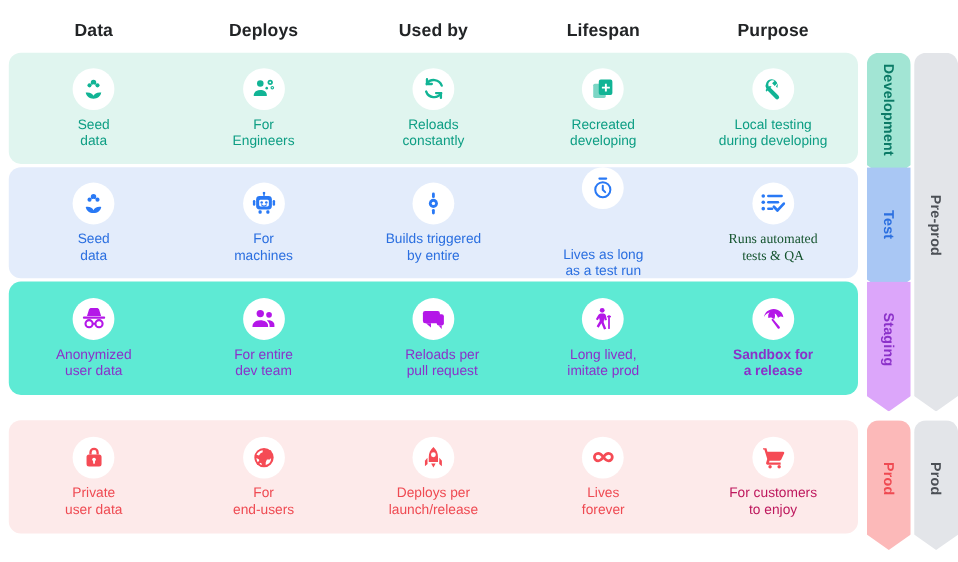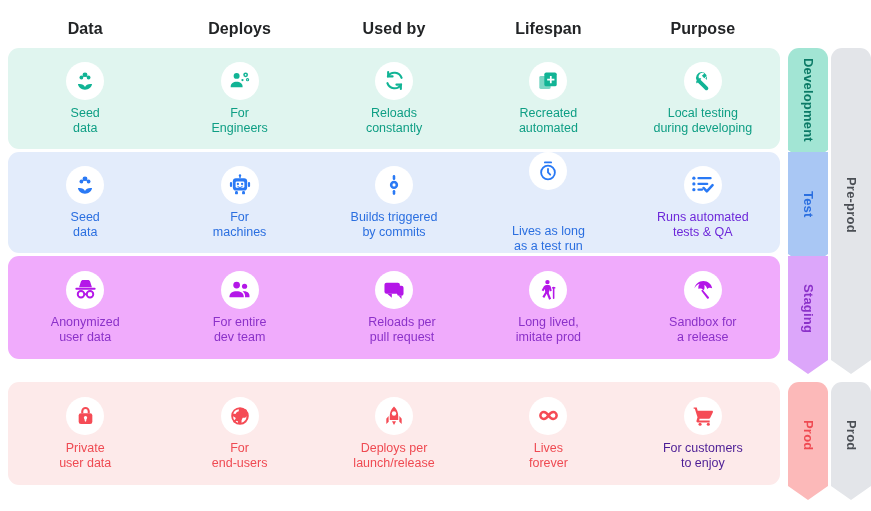--- a/index.html
+++ b/index.html
@@ -159,21 +159,21 @@
         </div>
         <div class="cell">
           <div class="icon-badge" style="color: rgb(17, 180, 149);">
             <svg width="22" height="22" viewBox="0 0 24 24" fill="currentColor">
               <rect x="2.5" y="6.6" width="12.4" height="14.2" rx="1.6" opacity=".55"></rect>
               <rect x="8" y="2.6" width="13.5" height="15.2" rx="2"></rect>
               <path d="M14.1 6.6h1.9v3h3v1.9h-3v3h-1.9v-3h-3V9.6h3z" fill="#fff"></path>
             </svg>
           </div>
           <div class="cell-label" style="color: rgb(14, 158, 132);">Recreated
-automated</div>
+developing</div>
         </div>
         <div class="cell">
           <div class="icon-badge" style="color: rgb(17, 180, 149);">
             <svg width="22" height="22" viewBox="0 0 24 24" fill="currentColor">
               <path d="M10.6 2.3a6.2 6.2 0 0 0-5.4 9.3l-.1.1a2 2 0 0 0 0 2.8l.1.1 1.1-1.1 5.6 5.6 2.4 2.4a2 2 0 0 0 2.9-2.9l-2.4-2.4-5.6-5.6 1-1-.1-.1a2 2 0 0 0-2.6-.2 4.3 4.3 0 0 1 5.9-5.6l-2.6 2.6 2.6 2.6 2.6-2.6a4.3 4.3 0 0 1-1.4 3.1l1.4 1.4a6.2 6.2 0 0 0-5.4-8.5z"></path>
             </svg>
           </div>
           <div class="cell-label" style="color: rgb(14, 158, 132);">Local testing
 during developing</div>
         </div>
@@ -214,21 +214,21 @@
         <div class="cell">
           <div class="icon-badge" style="color: rgb(41, 121, 245);">
             <svg width="22" height="22" viewBox="0 0 24 24" fill="currentColor">
               <rect x="10.6" y="1.2" width="2.8" height="5.4" rx="1.4"></rect>
               <circle cx="12" cy="11.9" r="4.5"></circle>
               <circle cx="12" cy="11.9" r="1.7" fill="#fff"></circle>
               <rect x="10.6" y="17.4" width="2.8" height="5.4" rx="1.4"></rect>
             </svg>
           </div>
           <div class="cell-label" style="color: rgb(43, 111, 224);">Builds triggered
-by commits</div>
+by entire</div>
         </div>
         <div class="cell">
           <div class="icon-badge" style="color: rgb(41, 121, 245);">
             <svg width="22" height="22" viewBox="0 0 24 24" fill="none" stroke="currentColor" stroke-width="2" stroke-linecap="round">
               <circle cx="12" cy="13.6" r="7.5"></circle>
               <path d="M12 9.6v4l2.4 2.4"></path>
               <path d="M8.6 2.6h6.8"></path>
             </svg>
           </div>
           <div class="cell-label" style="color: rgb(43, 111, 224); margin-top: 28px;">Lives as long
@@ -239,25 +239,25 @@
             <svg width="23" height="23" viewBox="0 0 24 24" fill="currentColor">
               <circle cx="3" cy="5.4" r="1.7"></circle>
               <circle cx="3" cy="11.4" r="1.7"></circle>
               <circle cx="3" cy="17.4" r="1.7"></circle>
               <rect x="6.6" y="4.2" width="15" height="2.4" rx="1.2"></rect>
               <rect x="6.6" y="10.2" width="11.5" height="2.4" rx="1.2"></rect>
               <rect x="6.6" y="16.2" width="6" height="2.4" rx="1.2"></rect>
               <path d="M13.1 15.6l3.4 3.5 6-6.5" fill="none" stroke="currentColor" stroke-width="2.6" stroke-linecap="round" stroke-linejoin="round"></path>
             </svg>
           </div>
-          <div class="cell-label" style="color: #6d28d9;">Runs automated
+          <div class="cell-label" style="color: #14532d; font-family: Liberation Serif, serif;">Runs automated
 tests &amp; QA</div>
         </div>
       </div>
-      <div class="row" style="top: 256px; height: 103px; background: #f0abfc;">
+      <div class="row" style="top: 256px; height: 103px; background: #5eead4;">
         <div class="cell">
           <div class="icon-badge" style="color: rgb(180, 23, 232);">
             <svg width="23" height="23" viewBox="0 0 24 24" fill="currentColor">
               <path d="M7.2 3.6c.3-1 1.2-1.6 2.2-1.6h5.2c1 0 1.9.6 2.2 1.6l1.9 6H5.3z"></path>
               <rect x="1.4" y="10.2" width="21.2" height="2.1" rx="1.05"></rect>
               <circle cx="7.3" cy="17" r="3.4" fill="none" stroke="currentColor" stroke-width="2"></circle>
               <circle cx="16.7" cy="17" r="3.4" fill="none" stroke="currentColor" stroke-width="2"></circle>
               <rect x="10.3" y="16" width="3.4" height="1.9" rx=".9"></rect>
             </svg>
           </div>
@@ -300,21 +300,21 @@
           <div class="cell-label" style="color: rgb(139, 49, 201);">Long lived,
 imitate prod</div>
         </div>
         <div class="cell">
           <div class="icon-badge" style="color: rgb(180, 23, 232);">
             <svg width="22" height="22" viewBox="0 0 24 24" fill="currentColor">
               <path d="M12.4 2.1c5 0 9.1 3.6 9.6 8.1-2.3-1.2-4.1-.6-5.3.8-.8-2.5-2-4.2-3.3-4.5.6 2.3.3 4.3-.6 5.7-1.8-1.8-3.9-2.2-5.7-1.2C6.5 8 7.4 6.2 8.6 5.3 6.2 5.9 4 7.6 2.8 10.1 3.3 5.7 7.4 2.1 12.4 2.1z"></path>
               <path d="M11.4 11.4l-1.3 1.3 6.2 8.4a1.25 1.25 0 0 0 2-1.5z"></path>
             </svg>
           </div>
-          <div class="cell-label" style="color: rgb(139, 49, 201);">Sandbox for
+          <div class="cell-label" style="color: rgb(139, 49, 201); font-weight: bold;">Sandbox for
 a release</div>
         </div>
       </div>
       <div class="row" style="top: 382px; height: 103px; background: rgb(253, 234, 234);">
         <div class="cell">
           <div class="icon-badge" style="color: rgb(245, 75, 85);">
             <svg width="21" height="21" viewBox="0 0 24 24" fill="currentColor">
               <path d="M7.1 9.4V7.2a4.9 4.9 0 0 1 9.8 0v2.2h-2.4V7.2a2.5 2.5 0 0 0-5 0v2.2z"></path>
               <rect x="4.2" y="9.4" width="15.6" height="12.4" rx="2.6"></rect>
               <circle cx="12" cy="14.6" r="1.9" fill="#fff"></circle>
@@ -357,21 +357,21 @@
 forever</div>
         </div>
         <div class="cell">
           <div class="icon-badge" style="color: rgb(245, 75, 85);">
             <svg width="22" height="22" viewBox="0 0 24 24" fill="currentColor">
               <path d="M1.8 2.8h3.4l1 3.5h15.6c.8 0 1.3.8 1 1.5l-2.9 6.2c-.3.6-.9 1-1.6 1H8.3l-.5 1.8h11.5v2.2H6.2c-.9 0-1.6-.9-1.3-1.8l1.1-3.8-2.9-9.4H1.8z"></path>
               <circle cx="8.8" cy="21" r="1.7"></circle>
               <circle cx="17.8" cy="21" r="1.7"></circle>
             </svg>
           </div>
-          <div class="cell-label" style="color: #4c1d95;">For customers
+          <div class="cell-label" style="color: #be185d;">For customers
 to enjoy</div>
         </div>
       </div>
     </div>
   <div id="ribbons-host">
       <div class="ribbon shape-arrow shape-arrow-top" style="left: 788px; top: 48px; height: 116px; background: rgb(162, 229, 212);">
         <span class="ribbon-label" style="color: rgb(11, 122, 102); margin-bottom: 12px;">Development</span>
       </div>
       <div class="ribbon shape-arrow" style="left: 788px; top: 152px; height: 116px; background: rgb(169, 199, 244);">
         <span class="ribbon-label" style="color: rgb(43, 111, 224); margin-bottom: 12px;">Test</span>

